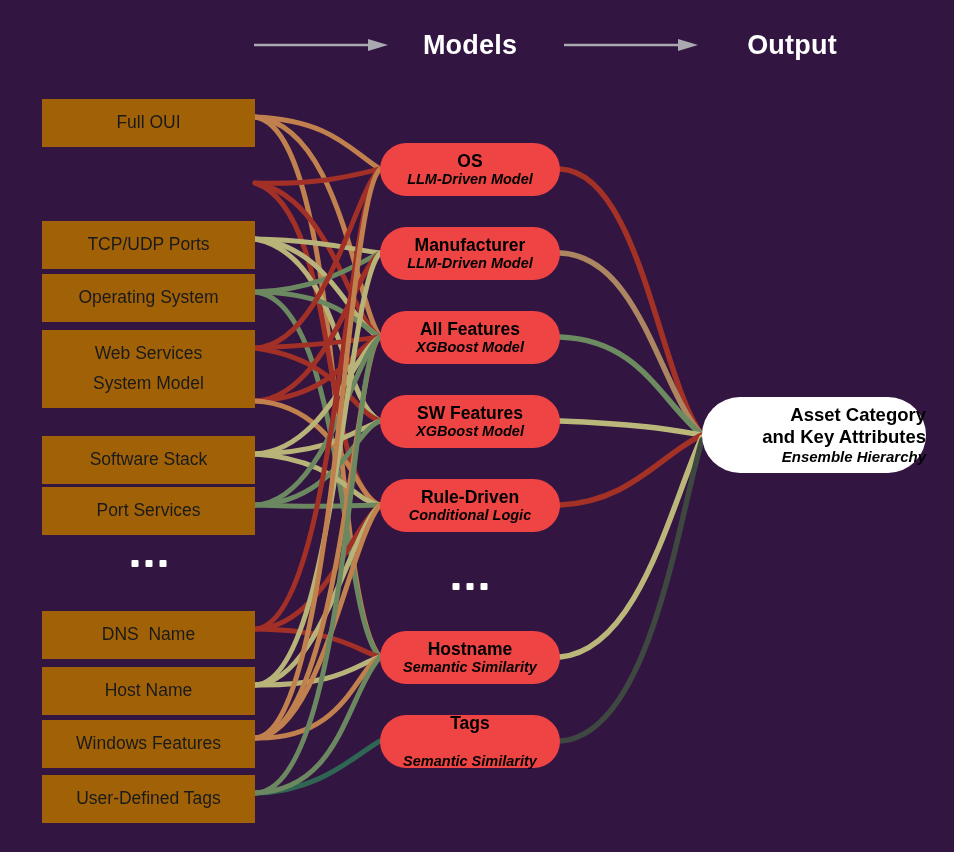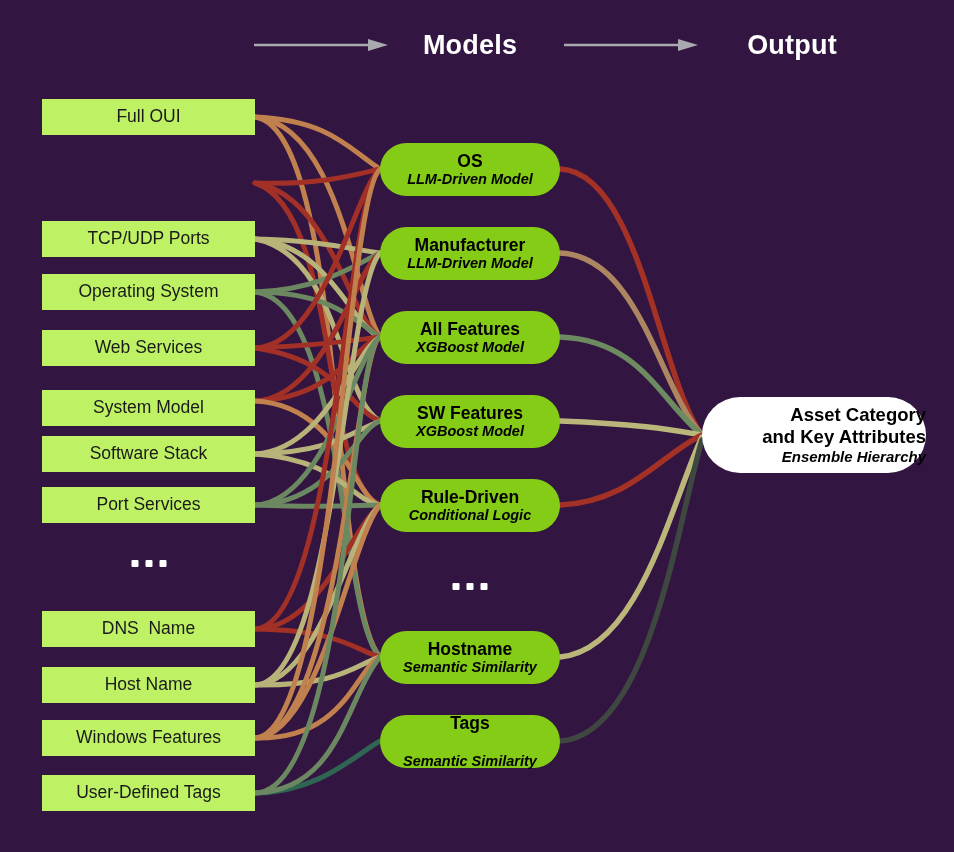--- a/index.html
+++ b/index.html
@@ -31,43 +31,43 @@
     position: absolute;
     top: 38px;
     height: 14px;
   }
 
   
   .feat-box {
     position: absolute;
     left: 42px;
     width: 213px;
-    height: 36px;
-    background: #bef264;
+    height: 48px;
+    background: #a16207;
     border: 0;
     box-sizing: border-box;
     display: flex;
     align-items: center;
     justify-content: center;
   }
   .feat-box span {
     color: #1a1a1a;
     font-size: 17.5px;
     font-weight: 400;
     white-space: pre;
     line-height: 1;
   }
 
   
   .model-pill {
     position: absolute;
     left: 380px;
     width: 180px;
     height: 53px;
-    background: #84cc16;
+    background: #ef4444;
     border-radius: 27px;
     box-sizing: border-box;
     display: flex;
     flex-direction: column;
     align-items: center;
     justify-content: center;
   }
   .model-pill .m-title {
     color: #000000;
     font-size: 17.5px;
@@ -236,21 +236,21 @@
   </div>
   <div class="feat-box" style="top:221px;">
     <span>TCP/UDP Ports</span>
   </div>
   <div class="feat-box" style="top:274px;">
     <span>Operating System</span>
   </div>
   <div class="feat-box" style="top:330px;">
     <span>Web Services</span>
   </div>
-  <div class="feat-box" style="top:390px;">
+  <div class="feat-box" style="top:360px;">
     <span>System Model</span>
   </div>
   <div class="feat-box" style="top:436px;">
     <span>Software Stack</span>
   </div>
   <div class="feat-box" style="top:487px;">
     <span>Port Services</span>
   </div>
 
   <div class="ellipsis" style="left:149px; top:560px;">

